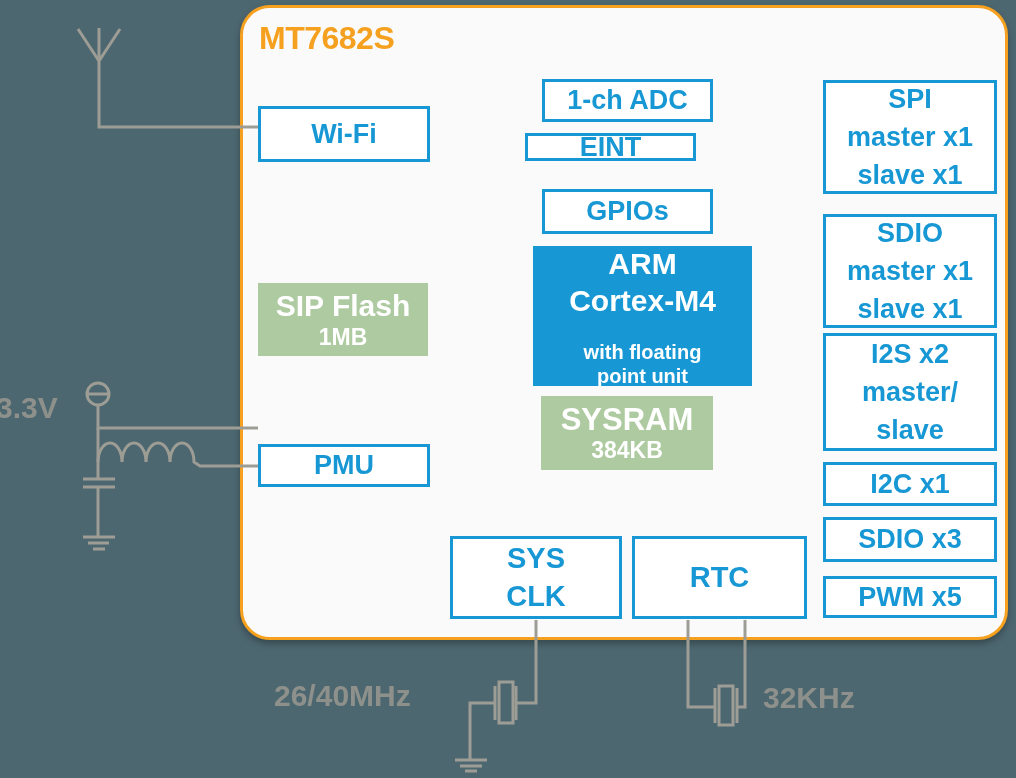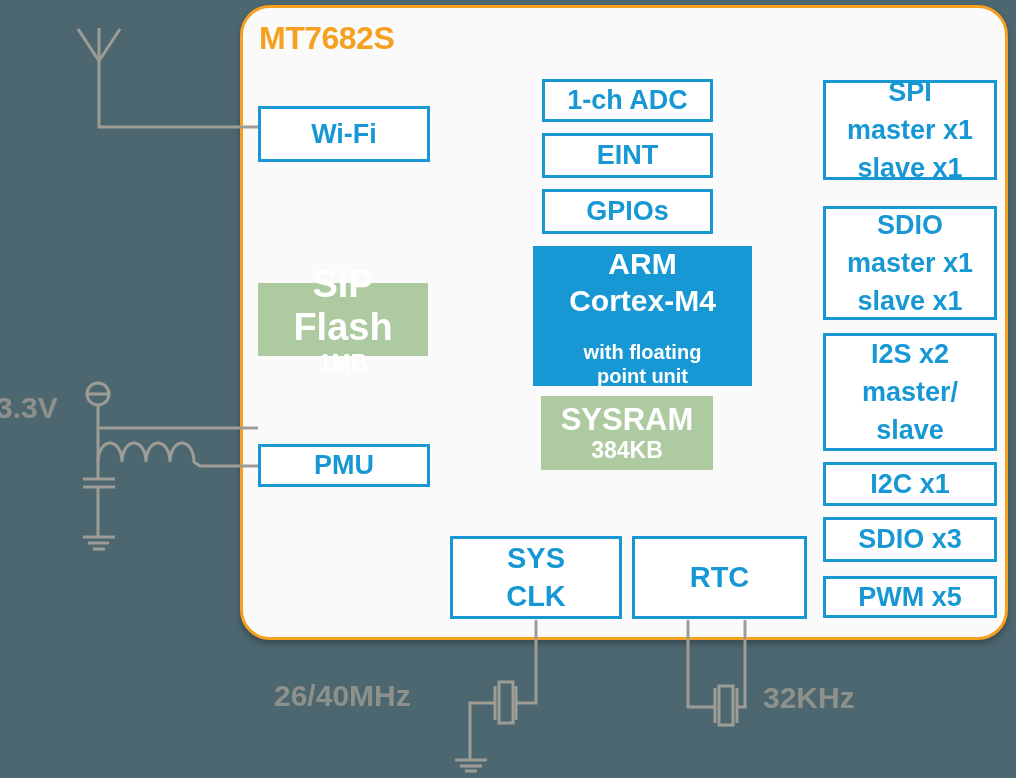--- a/index.html
+++ b/index.html
@@ -33,21 +33,21 @@
   .block{
     position:absolute;box-sizing:border-box;
     display:flex;flex-direction:column;align-items:center;justify-content:center;
     text-align:center;font-weight:700;
   }
   .outline{background:#ffffff;border:3px solid var(--blue);color:var(--blue);}
   .fill-blue{background:var(--blue);color:#ffffff;}
   .fill-green{background:var(--green);color:#ffffff;}
   .fs27{font-size:27px;line-height:1.0;}
   .multi{font-size:27px;line-height:1.42;}
-  .t30{font-size:38px;line-height:1.15;}
+  .t30{font-size:30px;line-height:1.15;}
   .t29{font-size:29px;line-height:1.3;}
   .sub23{font-size:23px;line-height:1.15;}
   .arm-main{font-size:30px;line-height:1.25;}
   .arm-sub{font-size:20px;line-height:1.2;width:160px;margin-top:20px;}
   .sysram-t{font-size:31px;line-height:1.1;}
   .ann{
     position:absolute;z-index:2;color:var(--text-gray);
     font-size:30px;font-weight:700;white-space:nowrap;
   }
   .wires{position:absolute;inset:0;z-index:3;pointer-events:none;}
@@ -75,46 +75,46 @@
     </div>
 
     <div class="block outline fs27" style="left:15px;top:436px;width:172px;height:43px;">
       <span>PMU</span>
     </div>
 
     <div class="block outline fs27" style="left:299px;top:71px;width:171px;height:43px;">
       <span>1-ch ADC</span>
     </div>
 
-    <div class="block outline fs27" style="left:299px;top:125px;width:171px;height:45px;">
+    <div class="block outline fs27" style="left:282px;top:125px;width:171px;height:28px;">
       <span>EINT</span>
     </div>
 
     <div class="block outline fs27" style="left:299px;top:181px;width:171px;height:45px;">
       <span>GPIOs</span>
     </div>
 
     <div class="block fill-blue" style="left:290px;top:238px;width:219px;height:140px;">
       <span class="arm-main">ARM</span>
       <span class="arm-main">Cortex-M4</span>
       <span class="arm-sub">with floating point unit</span>
     </div>
 
     <div class="block fill-green" style="left:298px;top:388px;width:172px;height:74px;">
       <span class="sysram-t">SYSRAM</span>
       <span class="sub23">384KB</span>
     </div>
 
-    <div class="block outline multi" style="left:580px;top:72px;width:174px;height:100px;">
+    <div class="block outline multi" style="left:580px;top:72px;width:174px;height:114px;">
       <span>SPI</span>
       <span>master x1</span>
       <span>slave x1</span>
     </div>
 
-    <div class="block outline multi" style="left:580px;top:198px;width:174px;height:114px;">
+    <div class="block outline multi" style="left:580px;top:206px;width:174px;height:114px;">
       <span>SDIO</span>
       <span>master x1</span>
       <span>slave x1</span>
     </div>
 
     <div class="block outline multi" style="left:580px;top:325px;width:174px;height:118px;">
       <span>I2S x2</span>
       <span>master/</span>
       <span>slave</span>
     </div>

